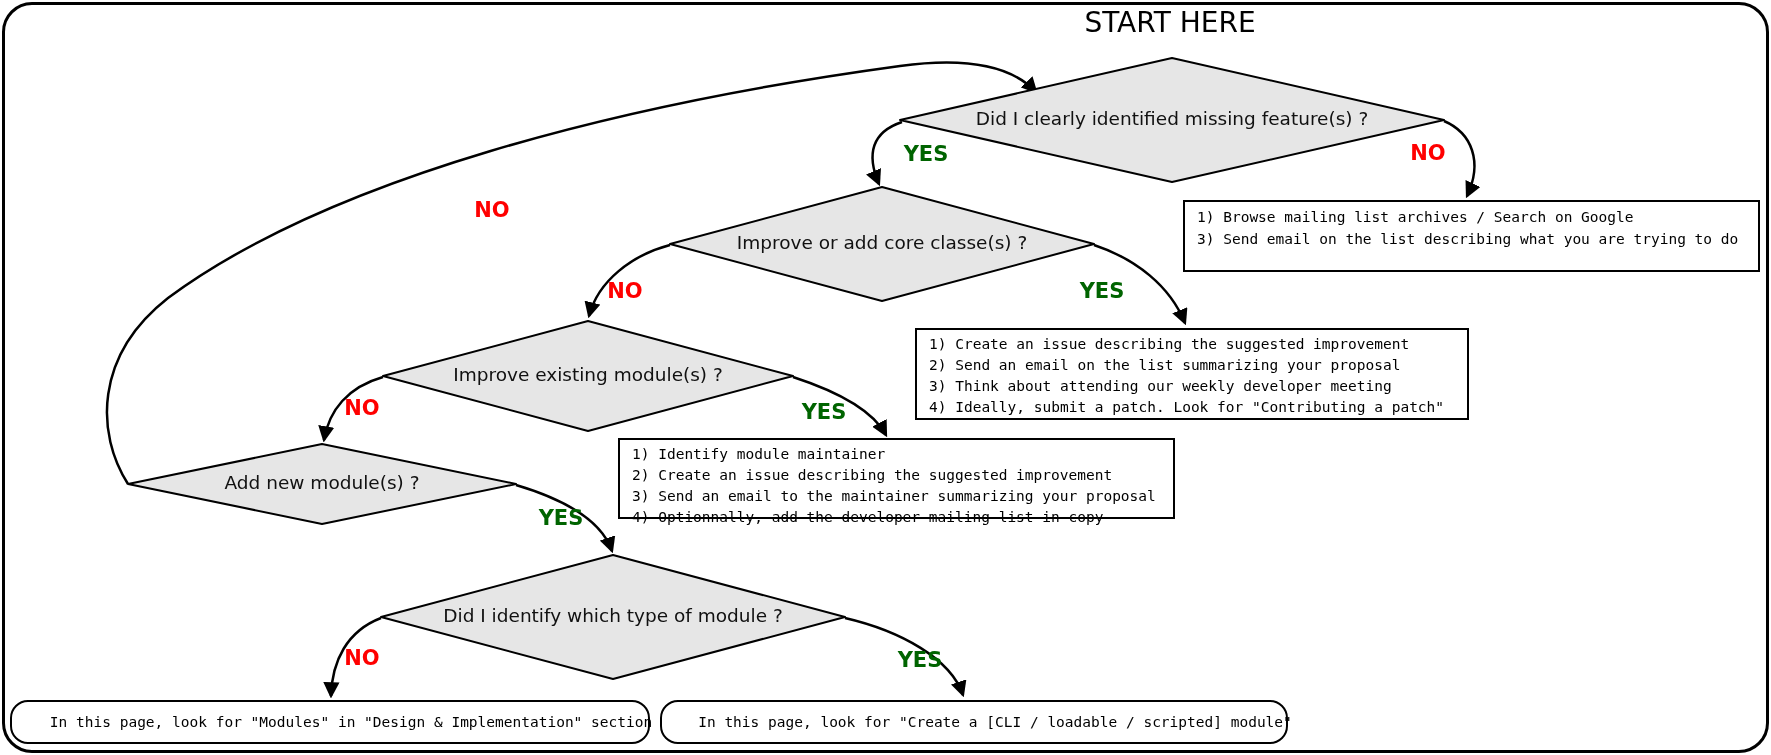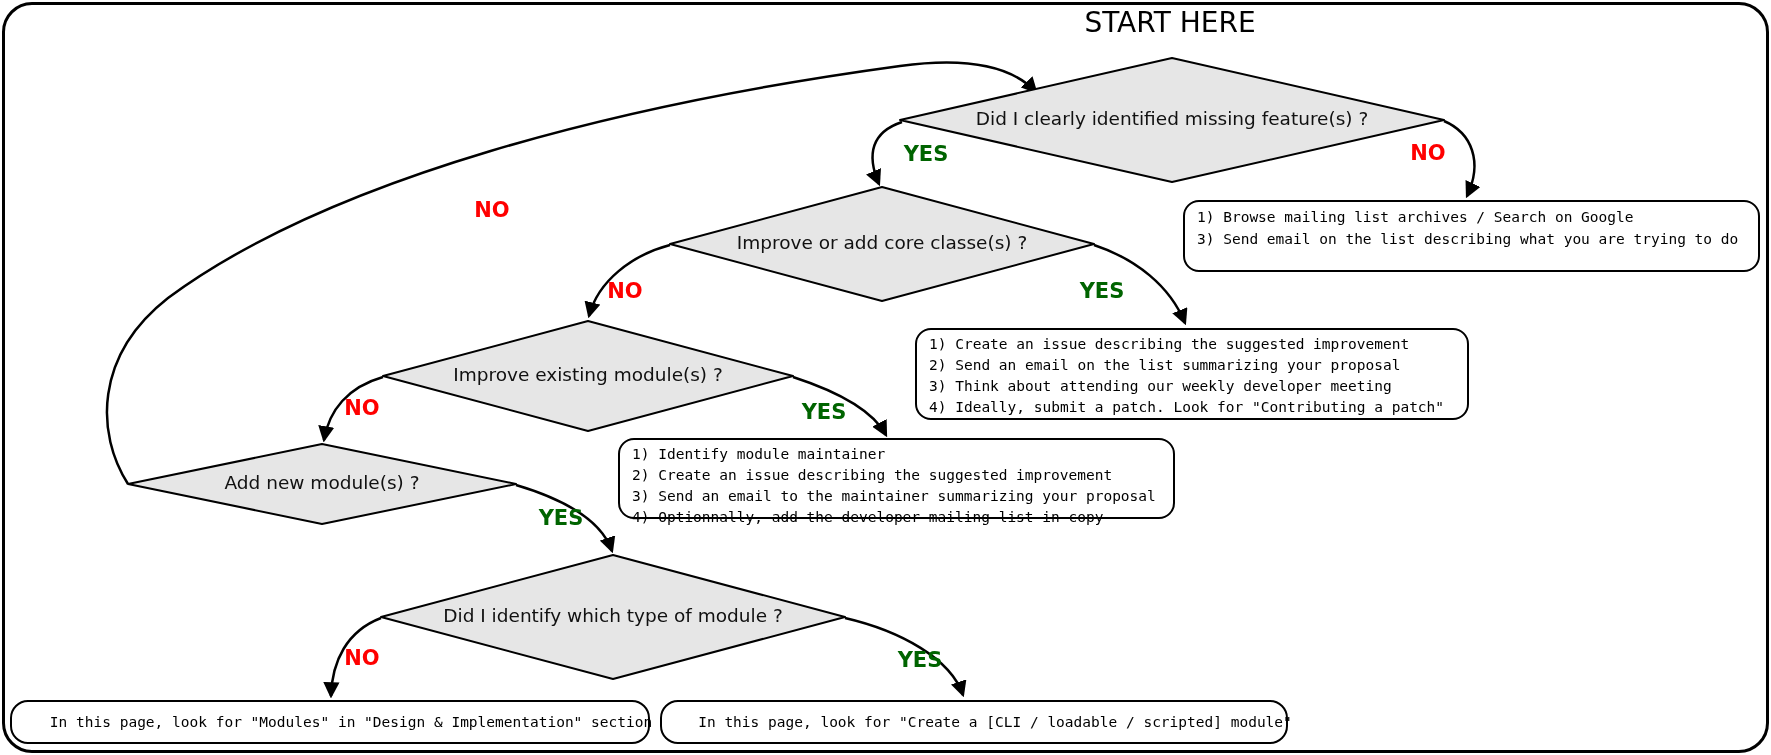--- a/index.html
+++ b/index.html
@@ -24,21 +24,21 @@
     font-size:18.5px;color:#111;white-space:nowrap;
   }
   .tag{
     position:absolute;transform:translateX(-50%);
     font-size:21px;font-weight:bold;white-space:nowrap;
     font-family:"DejaVu Sans",sans-serif;
   }
   .tag.yes{color:#006400;text-align:center;}
   .tag.no{color:#ff0000;}
   .rbox{
-    position:absolute;background:#fff;border:2px solid #000;border-radius:16px;
+    position:absolute;background:#fff;border:2px solid #000;border-radius:0;
     font-family:"DejaVu Sans Mono",monospace;font-size:14.5px;color:#000;
     box-sizing:border-box;
   }
   .rbox.multi{padding:4px 12px;}
   .rbox.multi .ln{line-height:21px;white-space:nowrap;}
   .rbox.b1 .ln{line-height:22px;}
   .rbox.single{
     display:flex;align-items:center;justify-content:center;
     border-radius:18px;white-space:nowrap;padding-left:42px;
   }

